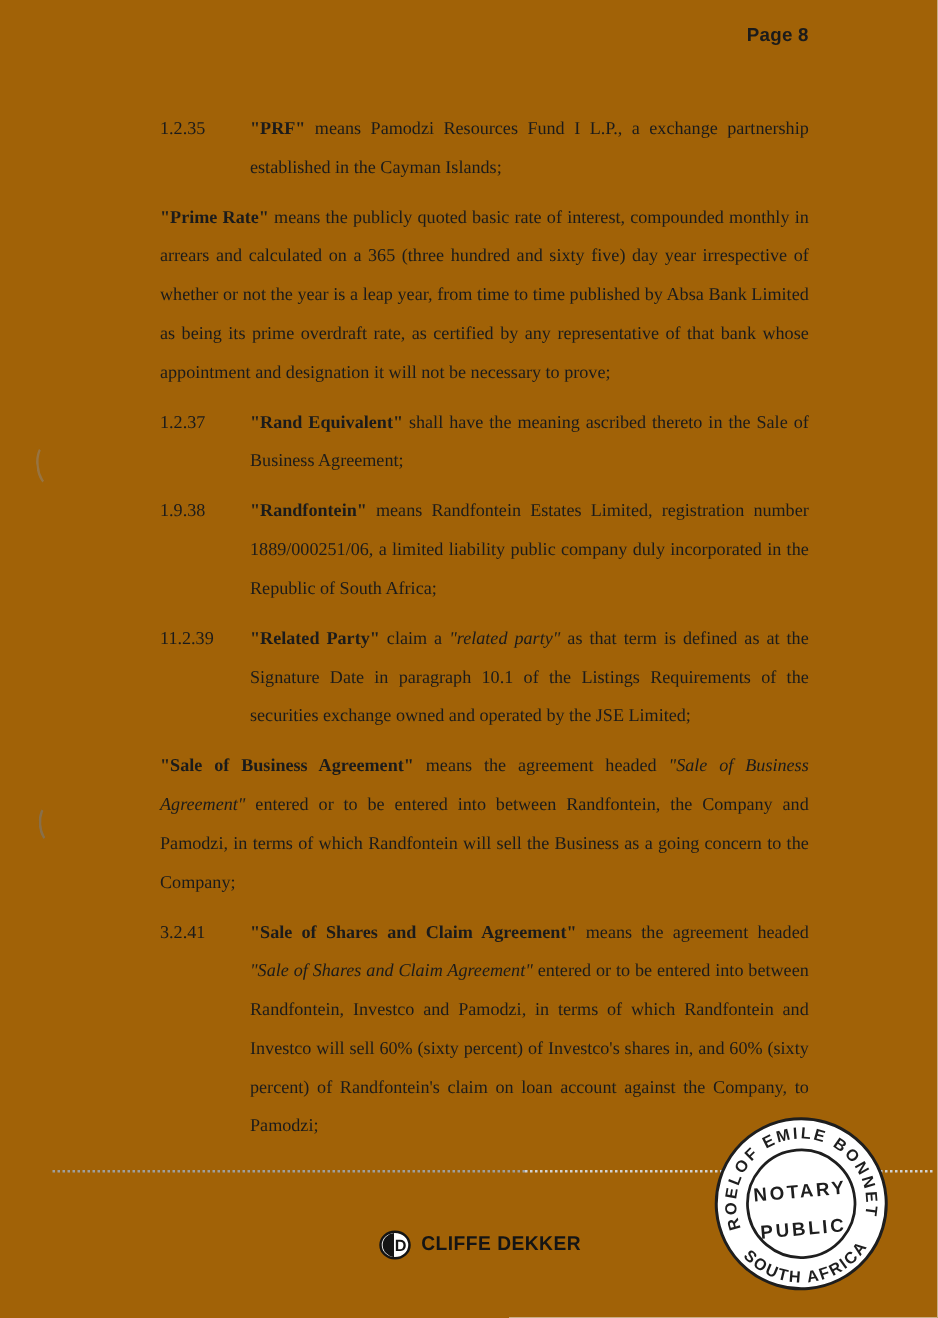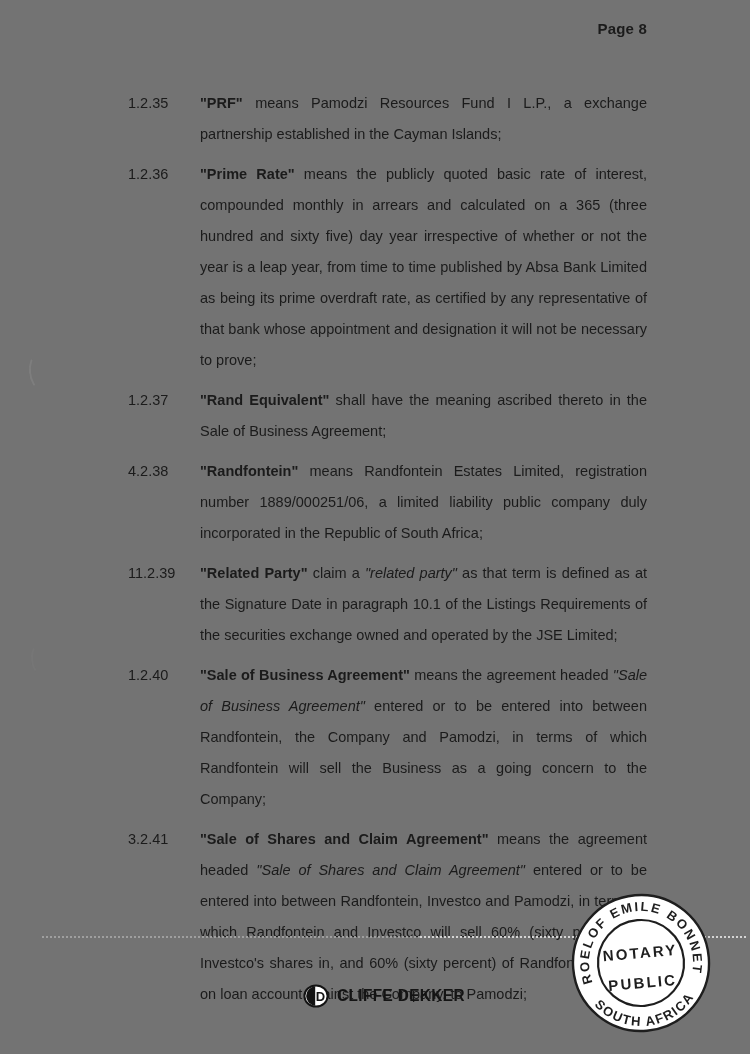--- a/index.html
+++ b/index.html
@@ -1,21 +1,21 @@
 <!DOCTYPE html>
 <html><head>
 <meta charset="utf-8">
 <style>
   * { margin: 0; padding: 0; box-sizing: border-box; }
   html, body { background: #e9e9e9; }
   .page {
     position: relative;
     width: 750px;
     height: 1054px;
-    background: #737373;
+    background: #a16207;
     font-family: "Liberation Sans", sans-serif;
     color: #1b1b1b;
     overflow: hidden;
     margin: 0 auto;
   }
   .page-header {
     position: absolute;
     top: 20px;
     right: 103px;
     font-size: 15px;
@@ -24,20 +24,21 @@
   }
   .definitions {
     position: absolute;
     top: 88px;
     left: 128px;
     width: 519px;
   }
   .def-item {
     display: flex;
     margin-bottom: 9px;
+    font-family: Liberation Serif, serif;
   }
   .def-num {
     width: 72px;
     flex: 0 0 72px;
     font-size: 14.5px;
     line-height: 31px;
   }
   .def-body {
     flex: 1;
     font-size: 14.5px;
@@ -113,37 +114,35 @@
 <div class="page">
 
   <div class="page-header">Page 8</div>
 
   <div class="definitions">
       <div class="def-item">
         <div class="def-num">1.2.35</div>
         <p class="def-body"><span class="b">"PRF"</span><span> means Pamodzi Resources Fund I L.P., a exchange partnership established in the Cayman Islands;</span></p>
       </div>
       <div class="def-item">
-        <div class="def-num">1.2.36</div>
         <p class="def-body"><span class="b">"Prime Rate"</span><span> means the publicly quoted basic rate of interest, compounded monthly in arrears and calculated on a 365 (three hundred and sixty five) day year irrespective of whether or not the year is a leap year, from time to time published by Absa Bank Limited as being its prime overdraft rate, as certified by any representative of that bank whose appointment and designation it will not be necessary to prove;</span></p>
       </div>
       <div class="def-item">
         <div class="def-num">1.2.37</div>
         <p class="def-body"><span class="b">"Rand Equivalent"</span><span> shall have the meaning ascribed thereto in the Sale of Business Agreement;</span></p>
       </div>
       <div class="def-item">
-        <div class="def-num">4.2.38</div>
+        <div class="def-num">1.9.38</div>
         <p class="def-body"><span class="b">"Randfontein"</span><span> means Randfontein Estates Limited, registration number 1889/000251/06, a limited liability public company duly incorporated in the Republic of South Africa;</span></p>
       </div>
       <div class="def-item">
         <div class="def-num">11.2.39</div>
         <p class="def-body"><span class="b">"Related Party"</span><span> claim a </span><span class="i">"related party"</span><span> as that term is defined as at the Signature Date in paragraph 10.1 of the Listings Requirements of the securities exchange owned and operated by the JSE Limited;</span></p>
       </div>
       <div class="def-item">
-        <div class="def-num">1.2.40</div>
         <p class="def-body"><span class="b">"Sale of Business Agreement"</span><span> means the agreement headed </span><span class="i">"Sale of Business Agreement"</span><span> entered or to be entered into between Randfontein, the Company and Pamodzi, in terms of which Randfontein will sell the Business as a going concern to the Company;</span></p>
       </div>
       <div class="def-item">
         <div class="def-num">3.2.41</div>
         <p class="def-body"><span class="b">"Sale of Shares and Claim Agreement"</span><span> means the agreement headed </span><span class="i">"Sale of Shares and Claim Agreement"</span><span> entered or to be entered into between Randfontein, Investco and Pamodzi, in terms of which Randfontein and Investco will sell 60% (sixty percent) of Investco's shares in, and 60% (sixty percent) of Randfontein's claim on loan account against the Company, to Pamodzi;</span></p>
       </div>
     </div>
 
   <div class="scan-artifact a1"></div>
   <div class="scan-artifact a2"></div>

